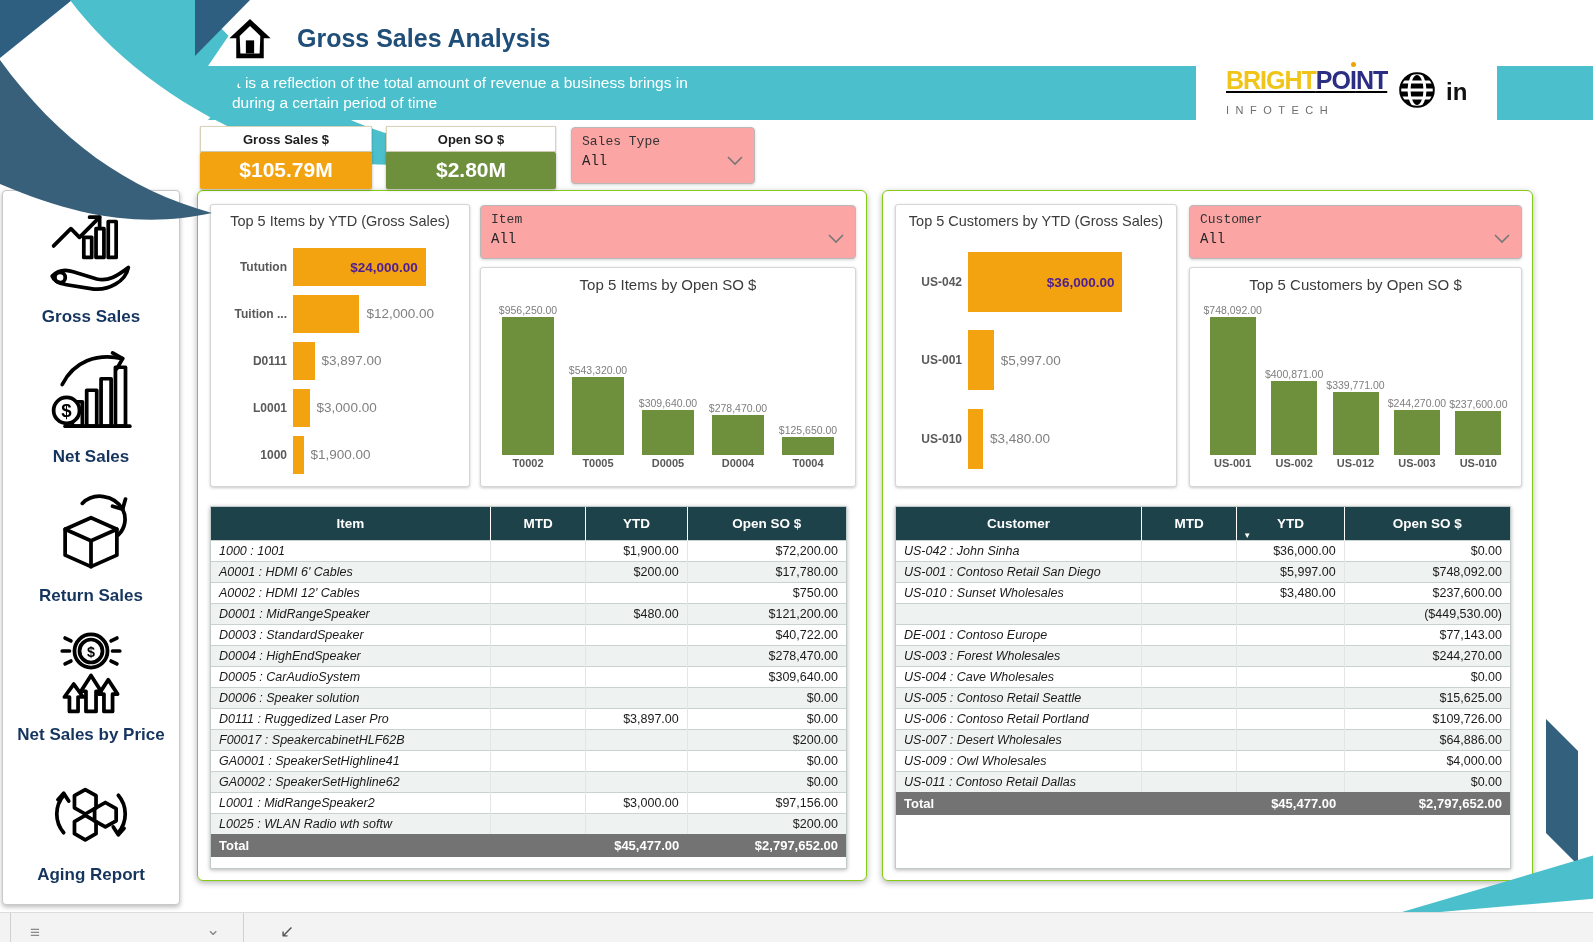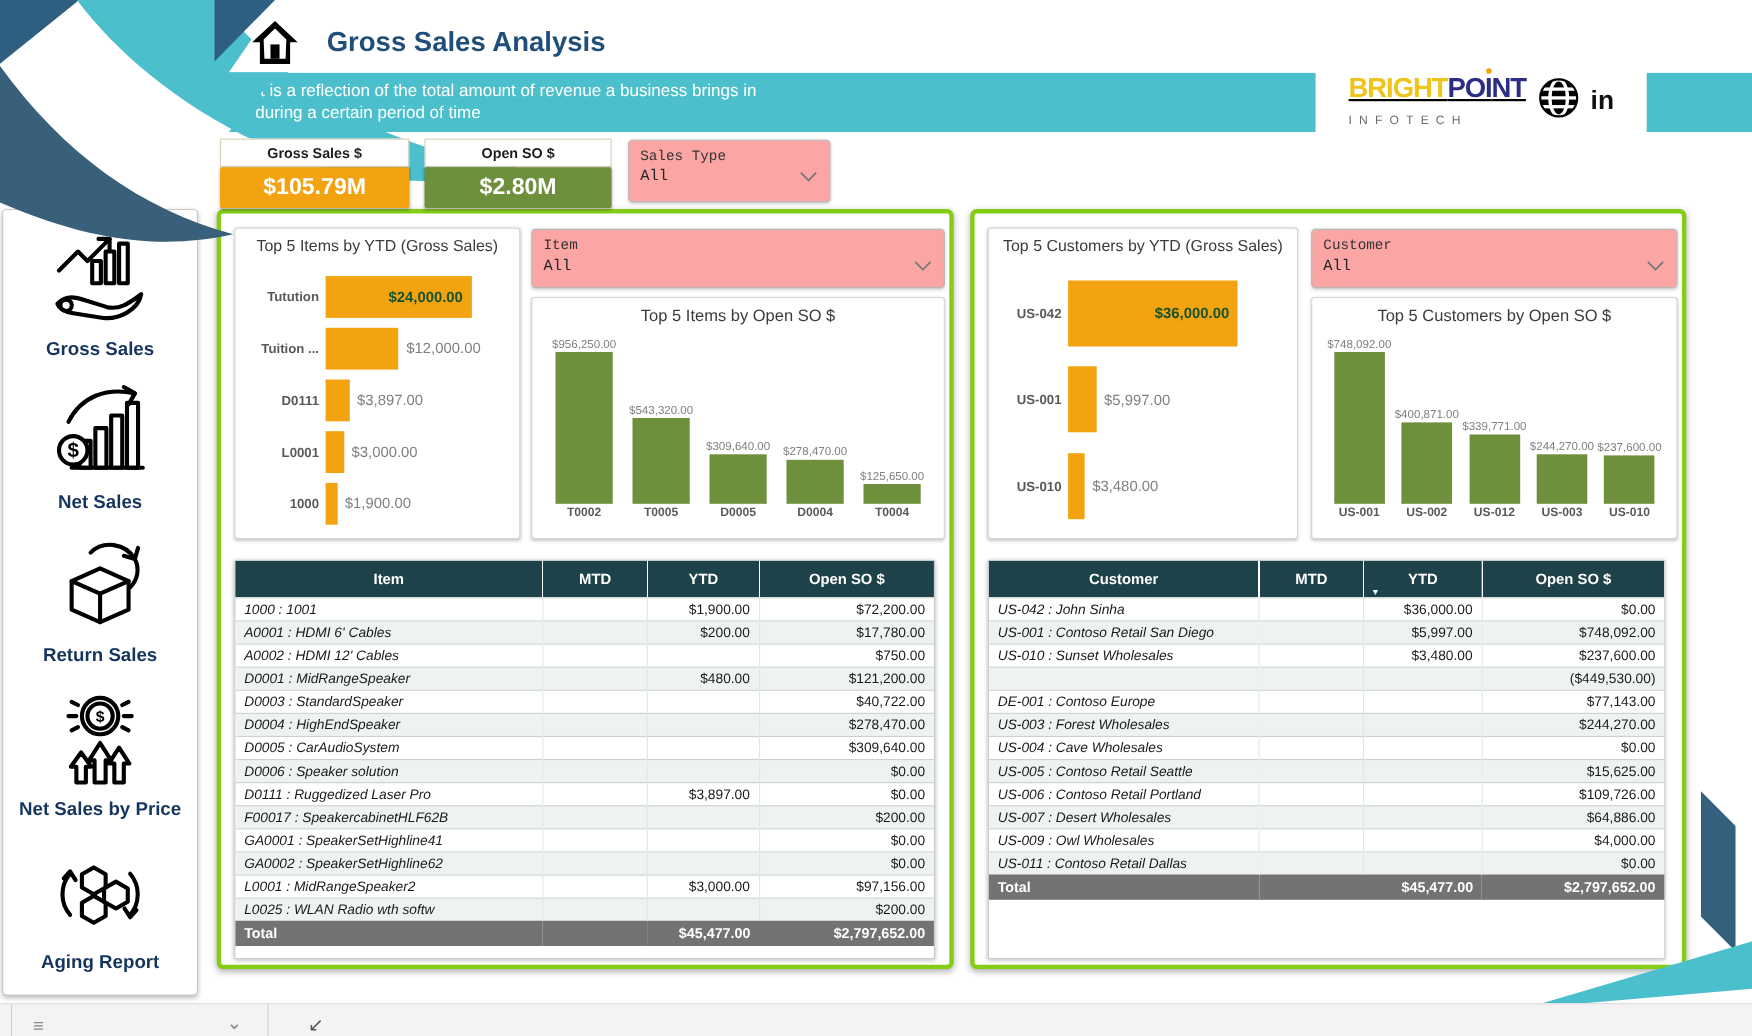--- a/index.html
+++ b/index.html
@@ -47,37 +47,37 @@
   
   #sidebar { left:2px; top:190px; width:178px; height:715px; background:#fff;
     border:1px solid #c9c9c9; border-radius:4px; box-shadow:0 2px 5px rgba(0,0,0,.28);
     display:flex; flex-direction:column; justify-content:space-around; align-items:center;
     padding:8px 0; }
   .nav-item { display:flex; flex-direction:column; align-items:center; cursor:pointer; }
   .nav-label { font-size:17px; font-weight:bold; color:#15355E; margin-top:1px;
     white-space:nowrap; }
 
   
-  .group { background:#fff; border:4px solid #84cc16; border-radius:6px;
+  .group { background:#fff; border:1px solid #84cc16; border-radius:6px;
     box-shadow:0 2px 6px rgba(0,0,0,.3); }
   #left-group  { left:197px; top:190px; width:670px; height:691px; }
   #right-group { left:882px; top:190px; width:651px; height:691px; }
   .card { position:absolute; background:#fff; border:1px solid #d6d6d6; border-radius:3px;
     box-shadow:0 1px 3px rgba(0,0,0,.22); }
   .card-title { text-align:center; font-size:14.5px; color:#3b3b3b; padding-top:8px; }
 
   
   .hchart { position:absolute; left:10px; right:10px; top:38px; bottom:8px;
     display:flex; flex-direction:column; justify-content:space-around; }
   .hrow { display:flex; align-items:center; }
   .hcat { font-size:12px; font-weight:bold; color:#595959; text-align:right; padding-right:6px; }
   .htrack { flex:1; display:flex; align-items:center; position:relative; }
   .hbar { position:relative; border-radius:0; }
   .hval-in { position:absolute; right:8px; top:50%; transform:translateY(-50%);
-    color:#14532d; font-size:13.5px; font-weight:600; white-space:nowrap; }
+    color:#4c1d95; font-size:13.5px; font-weight:600; white-space:nowrap; }
   .hval-out { color:#808080; font-size:13.5px; margin-left:7px; white-space:nowrap; }
 
   
   .vplot { position:absolute; left:12px; right:12px; top:32px; height:155px;
     display:flex; align-items:flex-end; }
   .vcol { flex:1; display:flex; flex-direction:column; align-items:center;
     justify-content:flex-end; height:100%; }
   .vval { font-size:10.5px; color:#7f7f7f; white-space:nowrap; margin-bottom:1px; }
   .vxlabels { position:absolute; left:12px; right:12px; top:189px; display:flex; }
   .vxlabel { flex:1; text-align:center; font-size:11px; font-weight:bold; color:#595959; }

